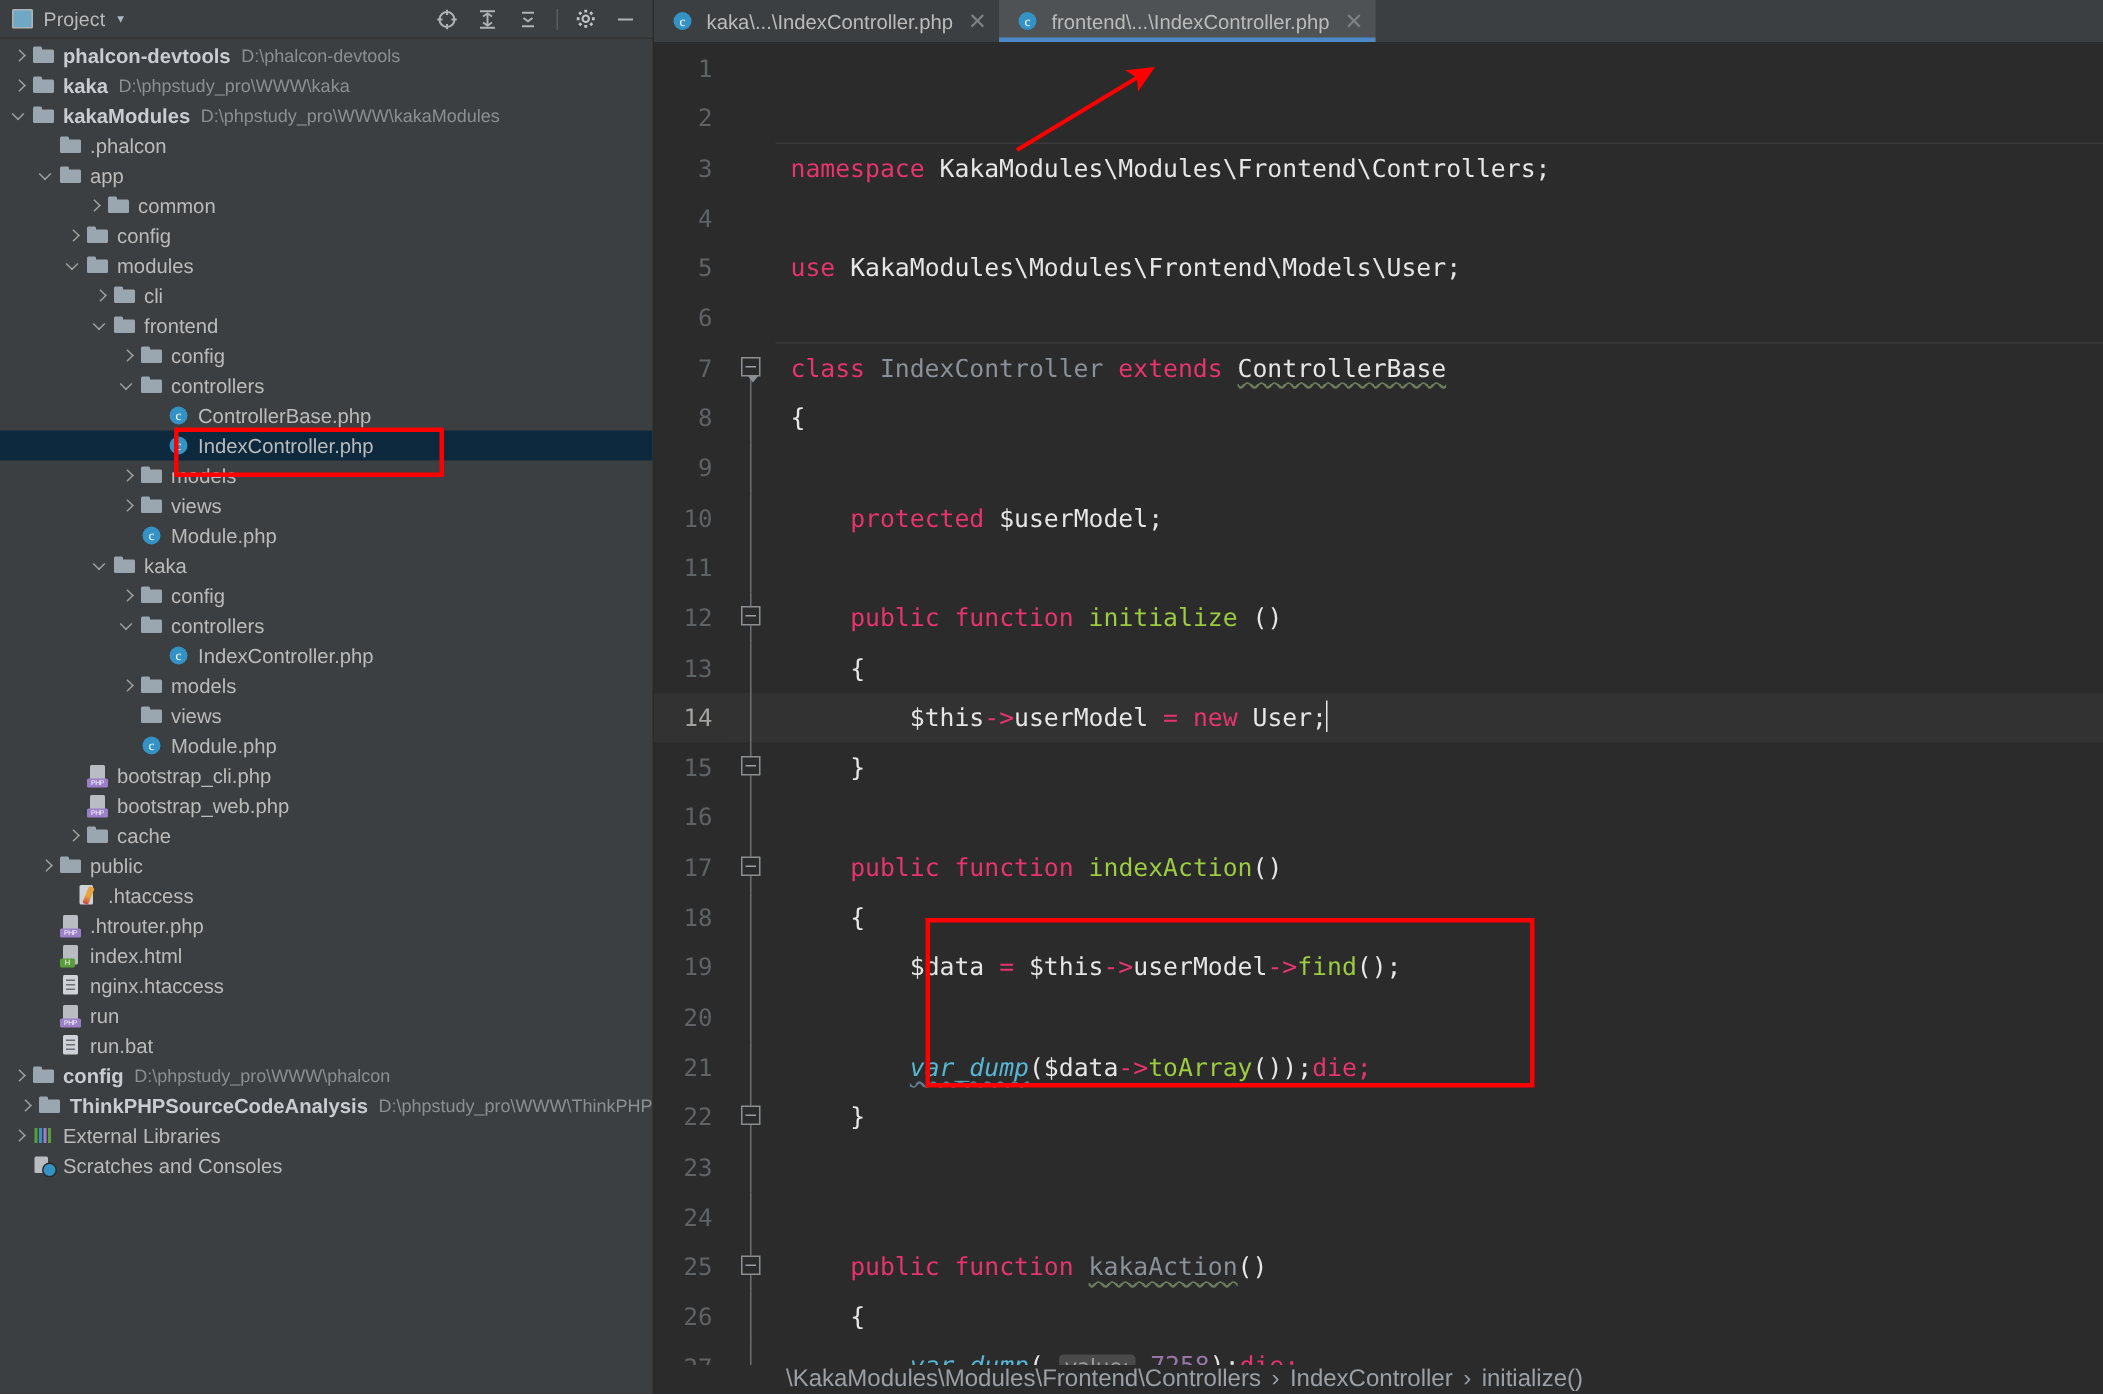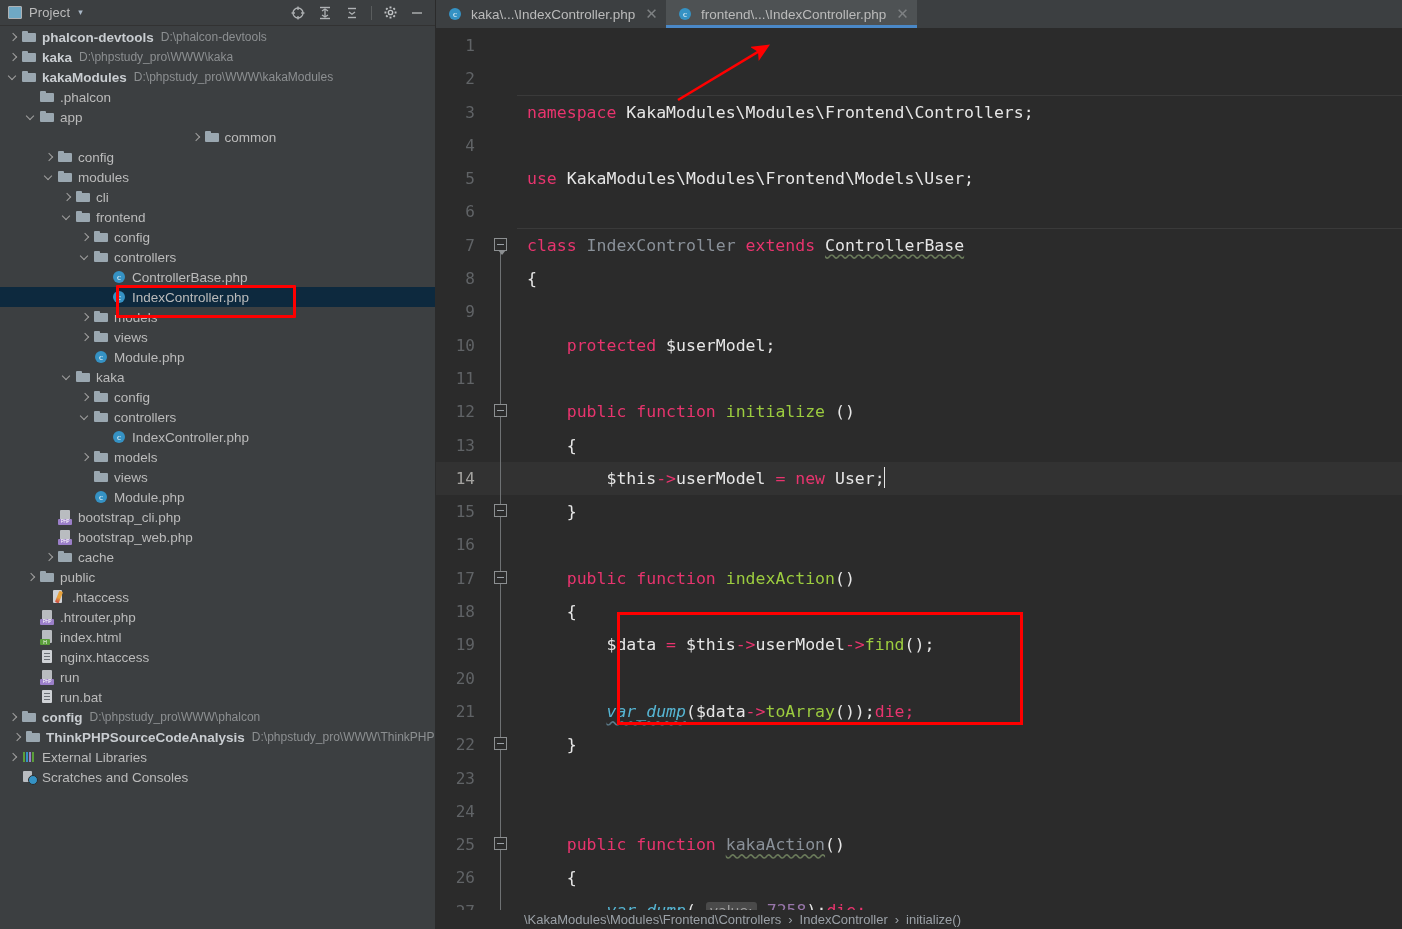--- a/index.html
+++ b/index.html
@@ -247,21 +247,21 @@
   
   #red-arrow { position: absolute; pointer-events: none; }
 
   
   #breadcrumb {
     position: absolute; left: 0; right: 0; bottom: 0; height: 19px;
     background: #2b2b2b; display: flex; align-items: center;
     padding-left: 88px; overflow: hidden;
   }
   #breadcrumb span {
-    color: #9aa0a6; font-size: 13px; font-family: "Liberation Sans", sans-serif;
+    color: #9aa0a6; font-size: 16px; font-family: "Liberation Sans", sans-serif;
   }
   .crumb-sep { margin: 0 7px; color: #7a7f84; }
 </style>
 </head>
 <body>
 
 <div id="app">
 
   <div id="sidebar">
 
@@ -342,21 +342,21 @@
         <div class="row" style="padding-left: 26px;">
           <span class="arrow none"></span>
           <span class="ico folder"></span>
           <span class="label">.phalcon</span>
         </div>
         <div class="row" style="padding-left: 26px;">
           <span class="arrow down"></span>
           <span class="ico folder"></span>
           <span class="label">app</span>
         </div>
-        <div class="row" style="padding-left: 32px; justify-content: center;">
+        <div class="row" style="padding-left: 58px;">
           <span class="arrow right"></span>
           <span class="ico folder"></span>
           <span class="label">common</span>
         </div>
         <div class="row" style="padding-left: 44px;">
           <span class="arrow right"></span>
           <span class="ico folder"></span>
           <span class="label">config</span>
         </div>
         <div class="row" style="padding-left: 44px;">
@@ -493,21 +493,21 @@
           <span class="arrow none"></span>
           <span class="ico txt"></span>
           <span class="label">run.bat</span>
         </div>
         <div class="row" style="padding-left: 8px;">
           <span class="arrow right"></span>
           <span class="ico folder"></span>
           <span class="label bold">config</span>
           <span class="path">D:\phpstudy_pro\WWW\phalcon</span>
         </div>
-        <div class="row" style="padding-left: 12px;">
+        <div class="row" style="padding-left: 12px; justify-content: flex-end;">
           <span class="arrow right"></span>
           <span class="ico folder"></span>
           <span class="label bold">ThinkPHPSourceCodeAnalysis</span>
           <span class="path">D:\phpstudy_pro\WWW\ThinkPHP</span>
         </div>
         <div class="row" style="padding-left: 8px;">
           <span class="arrow right"></span>
           <span class="ico libs"></span>
           <span class="label">External Libraries</span>
         </div>

